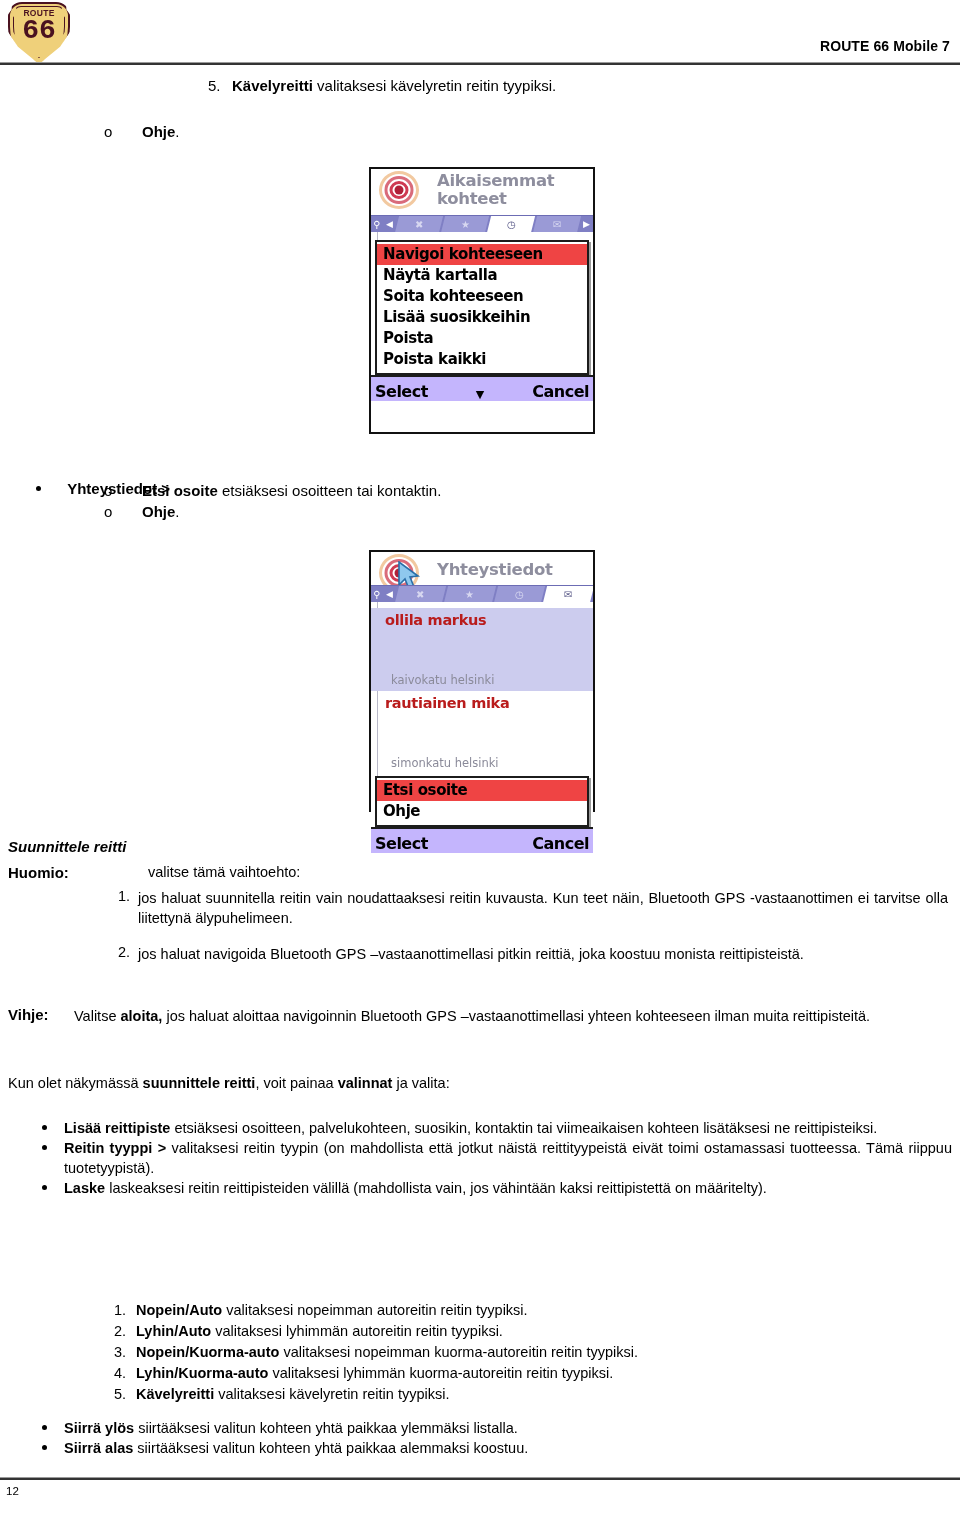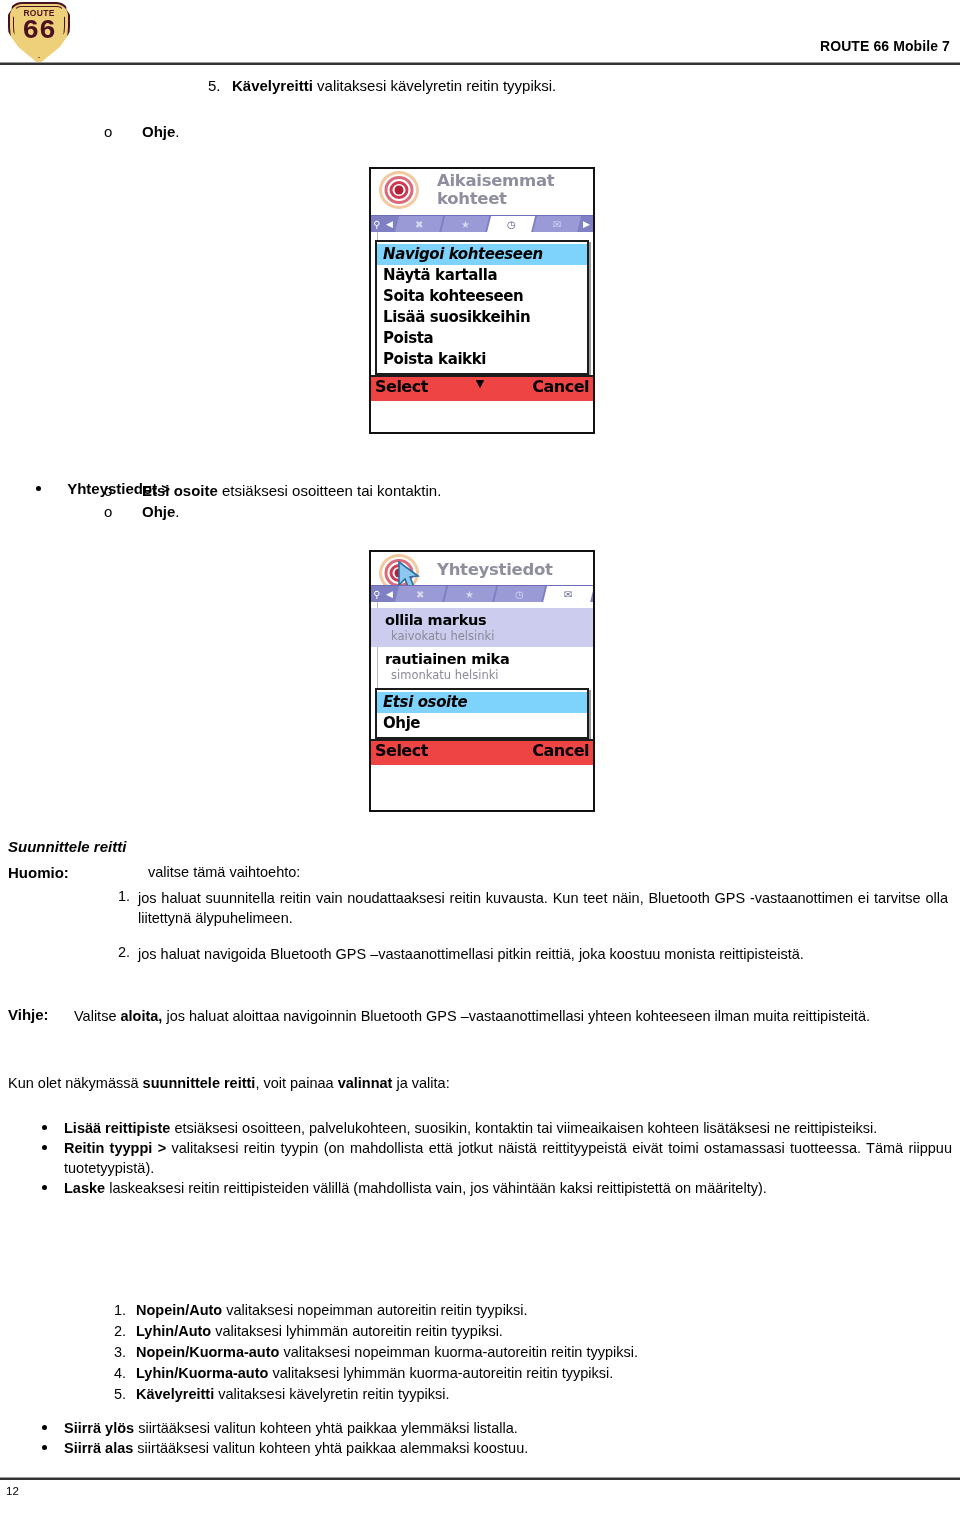--- a/index.html
+++ b/index.html
@@ -251,31 +251,30 @@
     font-size: 15px;
     font-weight: bold;
     line-height: 19px;
     padding: 1px 3px 1px 6px;
     color: #000000;
     white-space: nowrap;
     font-family: "DejaVu Sans", sans-serif;
     letter-spacing: -0.4px;
   }
   .ph-menu-item.sel {
-    background: #7dd3fc;
-    font-style: italic;
+    background: #ef4444;
   }
 
   .ph-softkeys {
     position: relative;
     height: 26px;
     border-top: 2px solid #1c1c1c;
-    background: #ef4444;
+    background: #c4b5fd;
     display: flex;
-    align-items: flex-start;
+    align-items: flex-end;
     justify-content: space-between;
     padding: 0 4px;
   }
   .softkey {
     font-size: 16px;
     font-weight: bold;
     color: #000;
     letter-spacing: -0.5px;
     font-family: "DejaVu Sans", sans-serif;
   }
@@ -286,31 +285,32 @@
 
   
   .ph-contact {
     position: relative;
     padding: 4px 4px 4px 14px;
   }
   .ph-contact.sel { background: #ccccee; }
   .ph-contact .c-name {
     font-size: 14.5px;
     font-weight: bold;
-    color: #000000;
+    color: #b91c1c;
     line-height: 17px;
     letter-spacing: -0.3px;
     font-family: "DejaVu Sans", sans-serif;
   }
   .ph-contact .c-addr {
     font-size: 11.5px;
     color: #8a8a99;
     line-height: 14px;
     padding-left: 6px;
     font-family: "DejaVu Sans", sans-serif;
+    margin-top: 44px;
   }
 
   
   .abs { position: absolute; }
 
   .r-yhteys { left: 36px; top: 480px; font-size: 15px; font-weight: bold; }
   .r-etsi   { left: 104px; top: 482px; font-size: 15px; white-space: nowrap; }
   .r-ohje2  { left: 104px; top: 503px; font-size: 15px; white-space: nowrap; }
   .r-etsi .bl, .r-ohje2 .bl { display: inline-block; width: 38px; }
 

